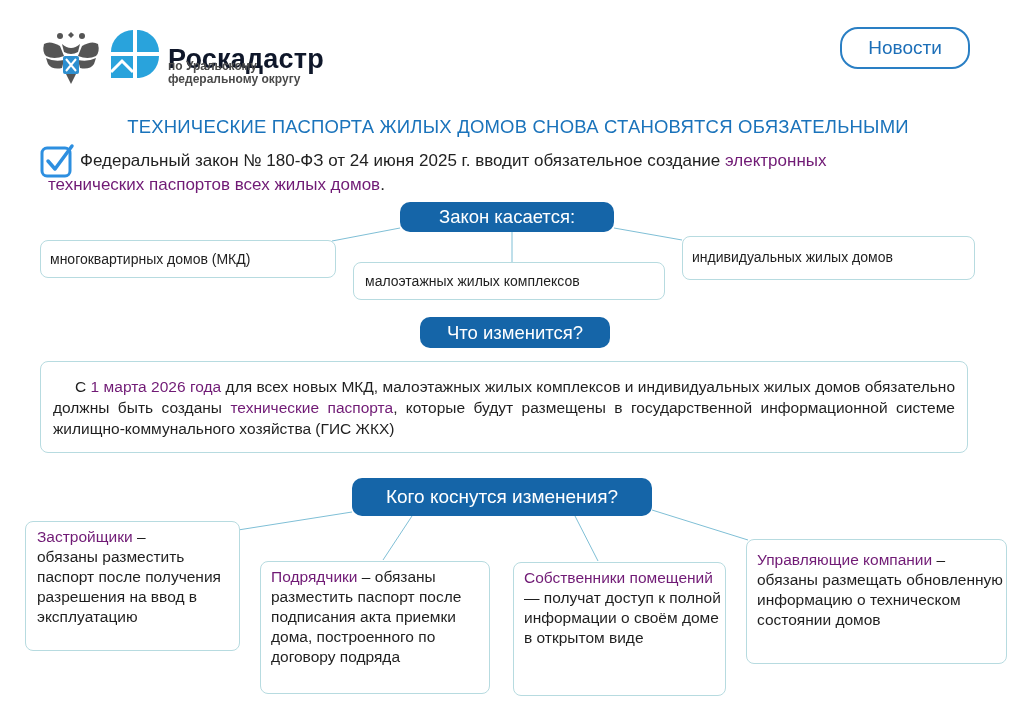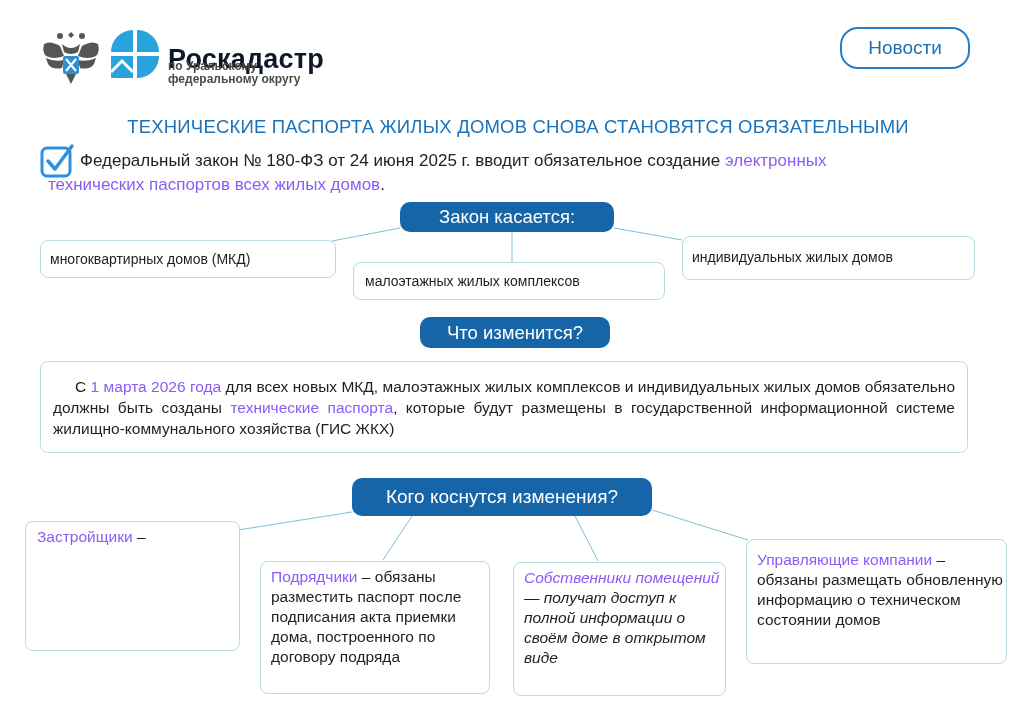--- a/index.html
+++ b/index.html
@@ -15,39 +15,39 @@
   .brand-sub { left: 168px; top: 60px; font-size: 12px; font-weight: bold; color: #4a4a4a; line-height: 13px; }
 
   .news-btn { left: 840px; top: 27px; width: 130px; height: 42px; border: 2px solid #2a7fc4; border-radius: 18px;
               color: #1d6fb8; font-size: 19px; display: flex; align-items: center; justify-content: center; background: #fff; }
 
   .main-title { left: 0; width: 1036px; top: 116px; text-align: center; font-size: 18.5px; color: #1a73bb; letter-spacing: 0.2px; }
 
   .check-icon { left: 40px; top: 142px; width: 36px; height: 36px; }
   .law-line1 { left: 80px; top: 151px; font-size: 17px; color: #222; }
   .law-line2 { left: 48px; top: 175px; font-size: 17px; color: #222; }
-  .hl { color: #8b5cf6; }
+  .hl { color: #701a75; }
 
   .pill { background: #1565a8; color: #ffffff; border-radius: 10px; display: flex; align-items: center; justify-content: center; font-size: 18.5px; }
   .pill-law { left: 400px; top: 202px; width: 214px; height: 30px; }
   .pill-change { left: 420px; top: 317px; width: 190px; height: 31px; }
   .pill-who { left: 352px; top: 478px; width: 300px; height: 38px; font-size: 19px; }
 
   .box { border: 1px solid #b7dbe0; border-radius: 8px; background: #fff; font-size: 14px; color: #1f1f1f; }
   .box-mkd { left: 40px; top: 240px; width: 296px; height: 38px; padding: 10px 0 0 9px; }
   .box-low { left: 353px; top: 262px; width: 312px; height: 38px; padding: 10px 0 0 11px; }
   .box-ind { left: 682px; top: 236px; width: 293px; height: 44px; padding: 12px 0 0 9px; }
 
   .box-change { left: 40px; top: 361px; width: 928px; height: 92px; padding: 14px 12px 0 12px; font-size: 15.5px; line-height: 21px; text-align: justify; }
   .box-change p { text-indent: 22px; }
 
   .card { font-size: 15.5px; line-height: 20px; padding: 5px 0 0 10px; }
   .card-dev { left: 25px; top: 521px; width: 215px; height: 130px; padding-left: 11px; }
   .card-con { left: 260px; top: 561px; width: 230px; height: 133px; }
-  .card-own { left: 513px; top: 562px; width: 213px; height: 134px; font-style: italic; }
+  .card-own { left: 513px; top: 562px; width: 213px; height: 134px; }
   .card-mgmt { left: 746px; top: 539px; width: 261px; height: 125px; padding-top: 10px; }
 
   svg.lines { position: absolute; left: 0; top: 0; width: 1024px; height: 720px; pointer-events: none; }
 </style>
 </head>
 <body>
 
 <svg class="lines">
   <g stroke="#7fbfd6" stroke-width="1" fill="none">
     <line x1="400" y1="228" x2="332" y2="241"></line>
@@ -107,19 +107,19 @@
 <div class="abs box box-low">малоэтажных жилых комплексов</div>
 <div class="abs box box-ind">индивидуальных жилых домов</div>
 
 <div class="abs pill pill-change">Что изменится?</div>
 <div class="abs box box-change">
   <p><span>С </span><span class="hl">1 марта 2026 года</span><span> для всех новых МКД, малоэтажных жилых комплексов и индивидуальных жилых домов обязательно должны быть созданы </span><span class="hl">технические  паспорта</span><span>, которые будут размещены в государственной информационной системе жилищно-коммунального хозяйства (ГИС ЖКХ)</span></p>
 </div>
 
 <div class="abs pill pill-who">Кого коснутся изменения?</div>
 
-<div class="abs box card card-dev"><span class="hl">Застройщики</span><span> –</span><br></div>
+<div class="abs box card card-dev"><span class="hl">Застройщики</span><span> –</span><br><span> обязаны разместить паспорт после получения разрешения на ввод в эксплуатацию</span></div>
 
 <div class="abs box card card-con"><span class="hl">Подрядчики</span><span> –</span><span> обязаны разместить паспорт после подписания акта приемки дома, построенного по договору подряда</span></div>
 
 <div class="abs box card card-own"><span class="hl">Собственники помещений</span><span> —</span><span> получат доступ к полной информации о своём доме в открытом виде</span></div>
 
 <div class="abs box card card-mgmt"><span class="hl">Управляющие компании</span><span> –</span><span> обязаны размещать обновленную информацию о техническом состоянии домов</span></div>
 
 </body></html>

